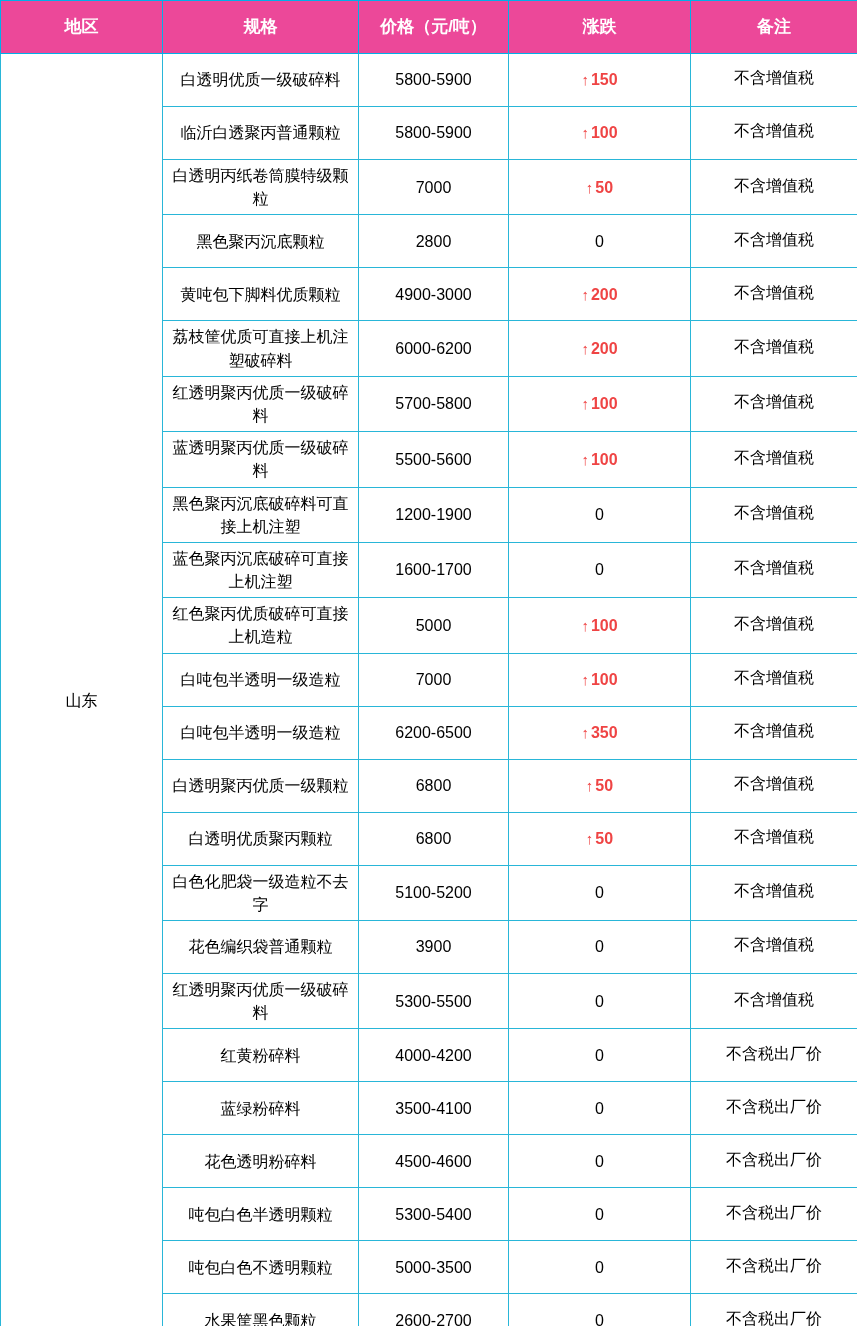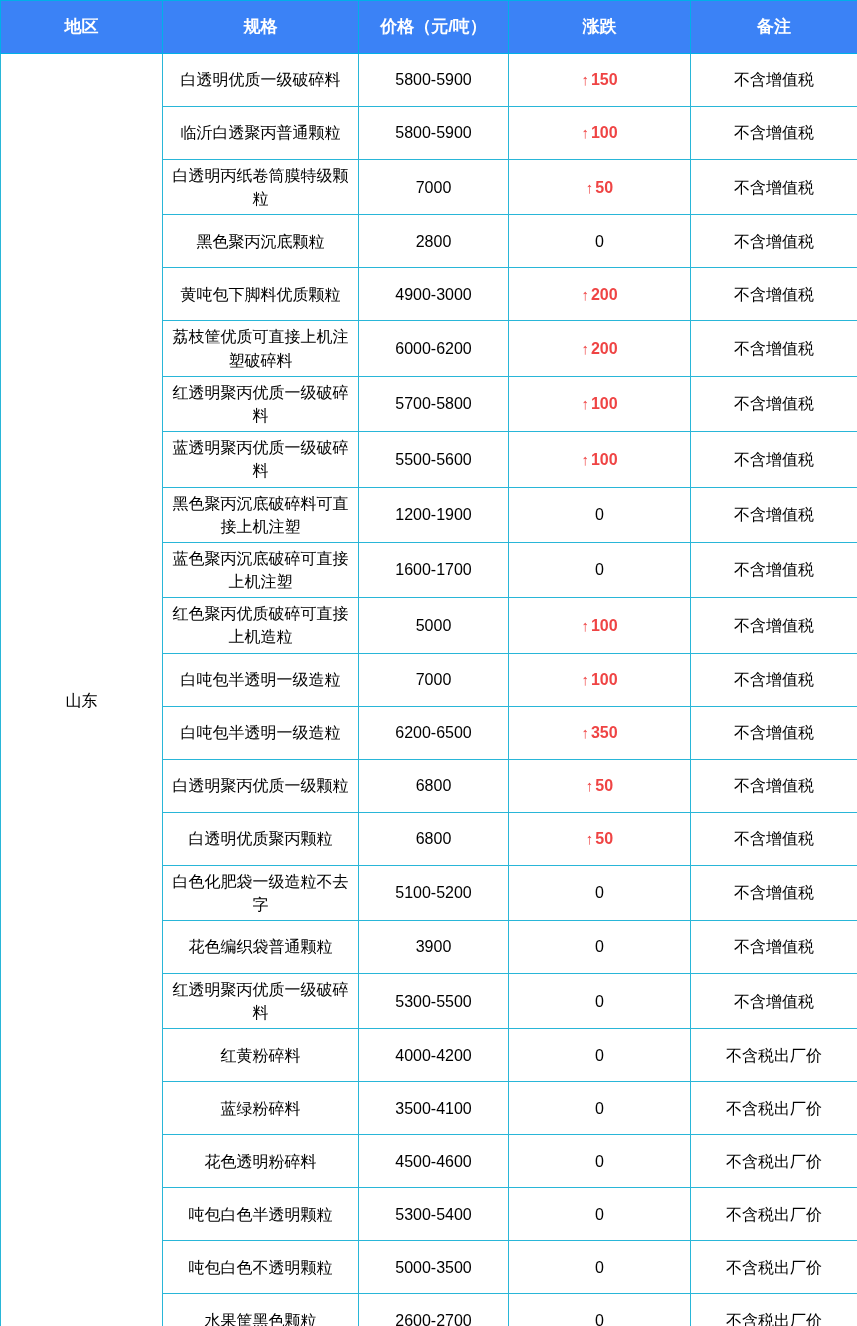--- a/index.html
+++ b/index.html
@@ -21,41 +21,41 @@
     border: 1px solid #29b6d8;
     text-align: center;
     vertical-align: middle;
     font-size: 16px;
     color: #000000;
     padding: 4px 6px;
     line-height: 1.45;
     word-break: break-all;
   }
   table.price-table thead th {
-    background: #3b82f6;
+    background: #ec4899;
     color: #ffffff;
     font-weight: bold;
     height: 44px;
     font-size: 17px;
     border-color: #00b0e8;
   }
   col.col-region  { width: 162px; }
   col.col-spec    { width: 196px; }
   col.col-price   { width: 150px; }
   col.col-change  { width: 182px; }
   col.col-remark  { width: 167px; }
 
   td.region-cell {
     font-size: 17px;
     vertical-align: middle;
   }
   td.spec-cell { font-size: 16px; margin-left: 18px; }
   td.price-cell { font-size: 16px; margin-top: 8px; }
   td.change-cell { font-size: 16px; }
-  td.remark-cell { font-size: 15px; }
+  td.remark-cell { font-size: 15px; font-family: Liberation Mono, monospace; }
 
   .up {
     color: #ef4444;
     font-weight: bold;
     white-space: nowrap;
   }
   .up .arrow {
     font-size: 15px;
     margin-right: 2px;
   }

